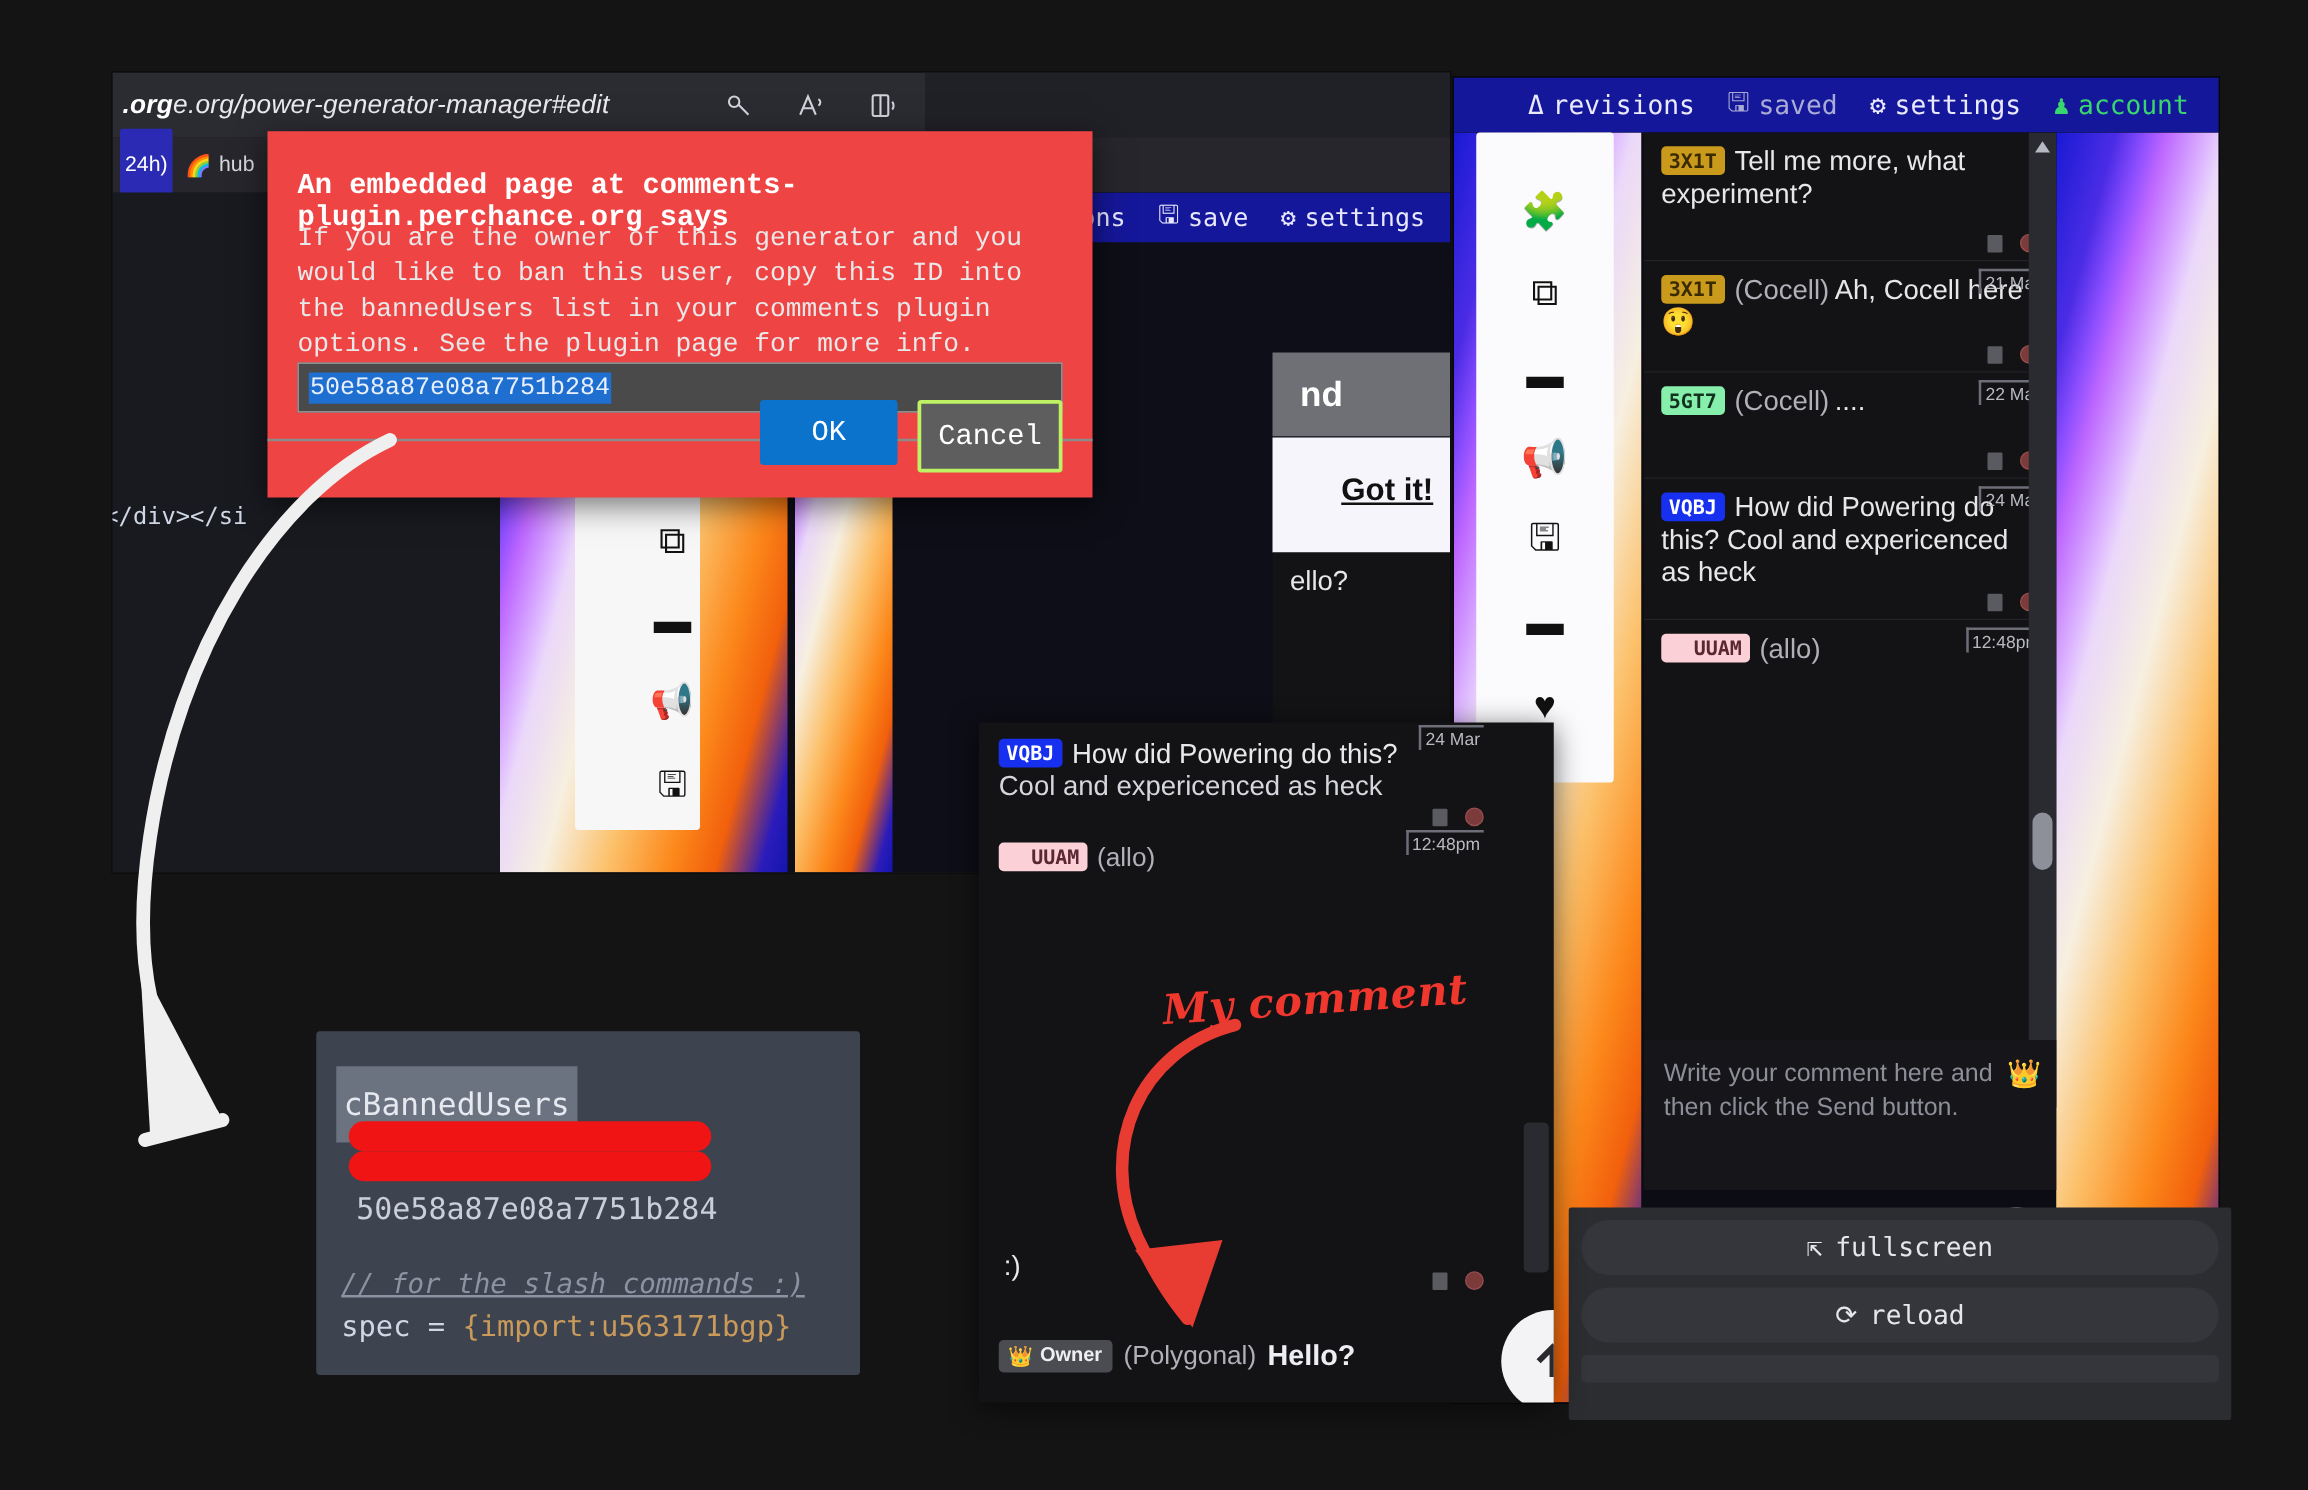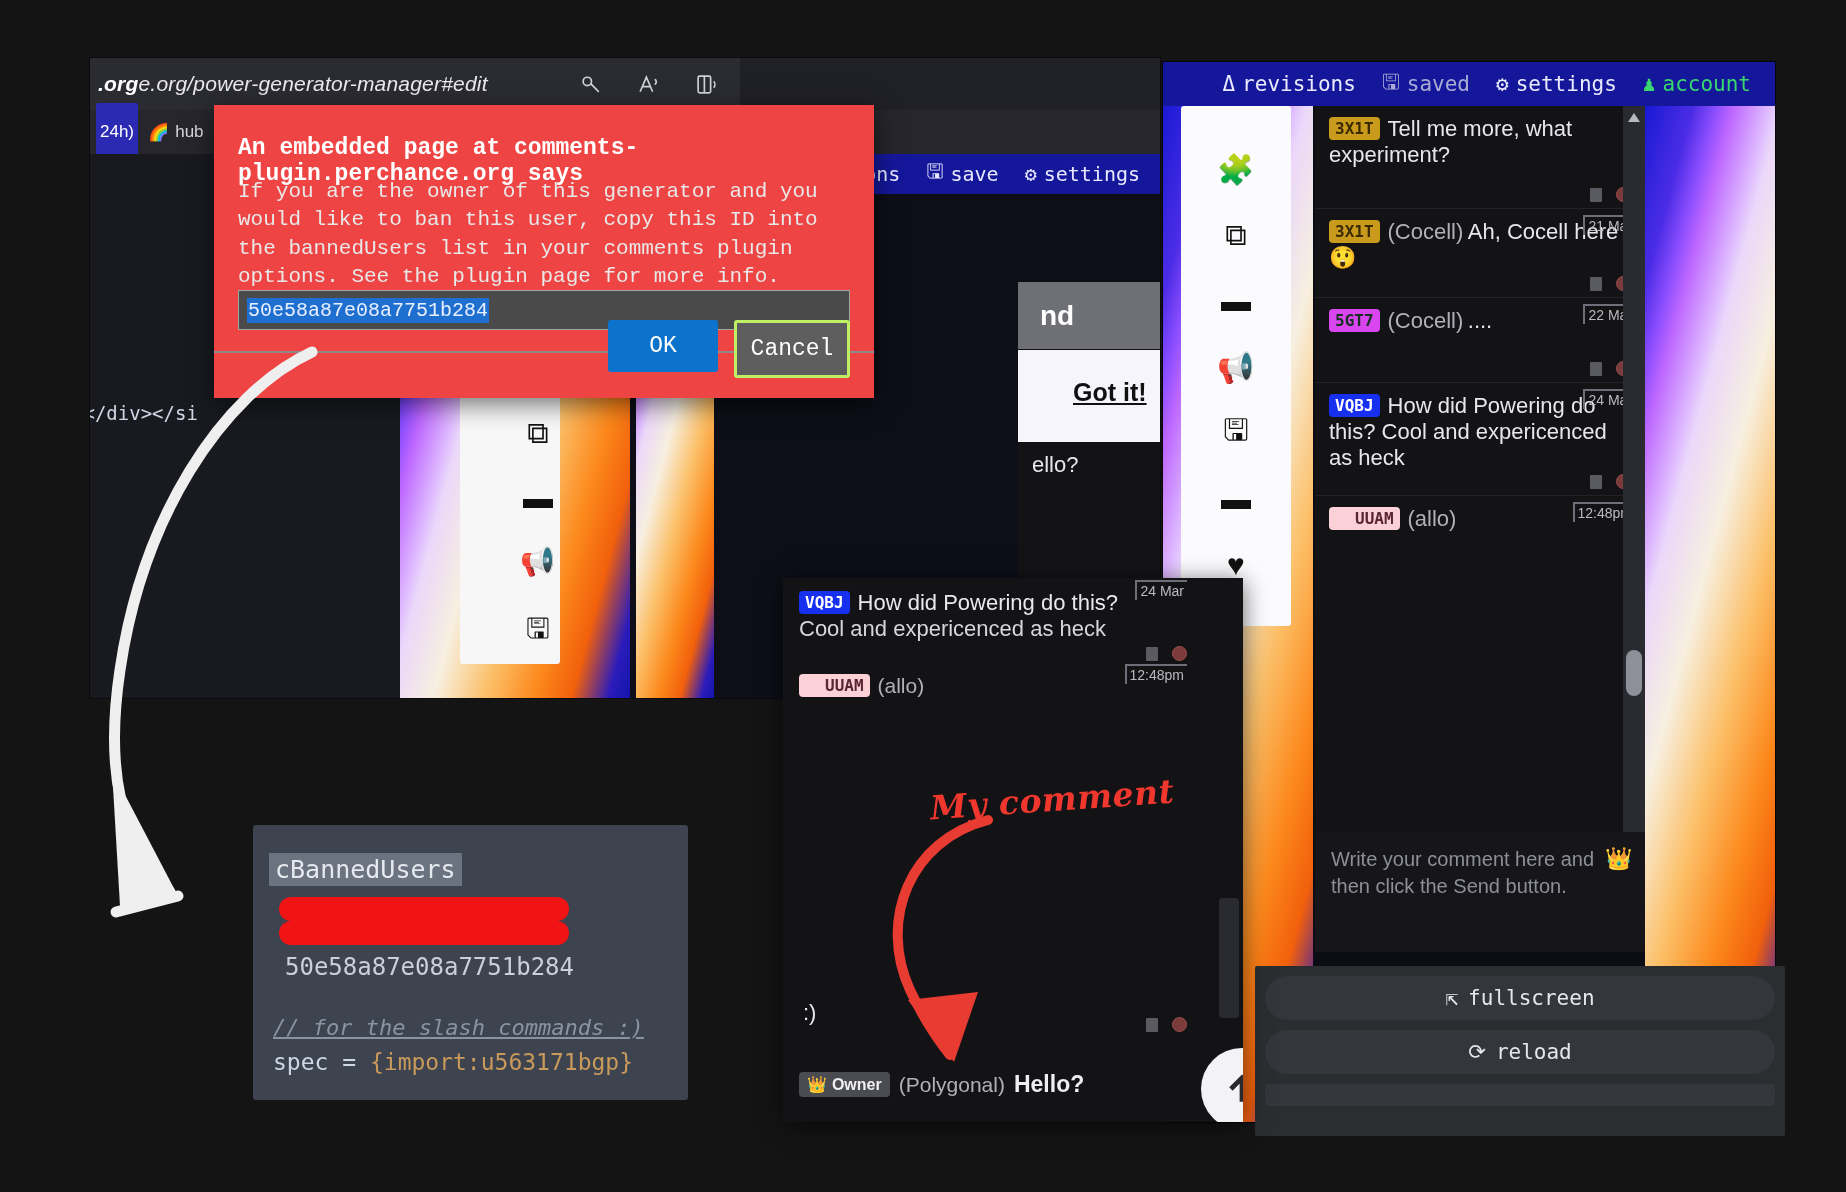--- a/index.html
+++ b/index.html
@@ -117,21 +117,21 @@
     position:absolute;right:10px;top:6px;color:#b9bac0;font-size:14px;
     border-left:2px solid #6d6e77;border-top:2px solid #6d6e77;padding:1px 3px;
   }
   .act{position:absolute;right:14px;bottom:6px;display:flex;gap:14px;align-items:center;}
   .dot-red{width:13px;height:13px;border-radius:50%;background:#7c3b3b;border:1px solid #9a4e4e;}
   .trash{width:12px;height:14px;background:#5a5b61;border-radius:1px;}
   .uid{
     display:inline-block;font-family:"DejaVu Sans Mono", monospace;font-size:16px;font-weight:700;
     padding:2px 6px;border-radius:4px;margin-right:8px;vertical-align:2px;
   }
-  .u-green{background:#d946ef;color:#12321f;}
+  .u-green{background:#86efac;color:#12321f;}
   .u-gold{background:#c99a1c;color:#3a2a00;}
   .u-blue{background:#1730f0;color:#fff;}
   .u-pink{background:#fbd0d6;color:#5b2731;padding-left:26px;}
   .readmore{
     display:inline-block;border:1px solid #9a9ba2;color:#d9dade;border-radius:4px;
     padding:6px 14px;font-size:19px;background:transparent;
   }
   #addcomment{
     position:absolute;left:618px;bottom:0px;width:420px;height:96px;background:#1c1d22;
     color:#7f8189;font-size:26px;display:flex;align-items:flex-start;padding:12px 18px;box-sizing:border-box;
@@ -561,21 +561,21 @@
       <span style="color:#eceef2;font-size:23px;font-weight:700;">Hello?</span>
     </div>
     <div id="cp-arrow-up">
       <svg viewBox="0 0 24 24">
           <path d="M12 20V5M5 12l7-7 7 7"></path>
         </svg>
     </div>
   </div>
 
   <div style="position:absolute;left:253px;top:825px;width:435px;height:275px;background:#3d434f;border-radius:3px;overflow:hidden;font-family:'DejaVu Sans Mono', monospace;">
-    <div style="position:absolute;left:16px;top:28px;background:#6b7280;color:#e6e9ef;font-size:25px;padding:2px 6px;">cBannedUsers</div>
+    <div style="position:absolute;left:16px;top:28px;background:#6b7280;color:#e6e9ef;font-size:25px;padding:16px 6px;">cBannedUsers</div>
     <div style="position:absolute;left:26px;top:72px;width:290px;height:24px;background:#f01414;border-radius:12px;"></div>
     <div style="position:absolute;left:26px;top:96px;width:290px;height:24px;background:#f01414;border-radius:12px;"></div>
     <div style="position:absolute;left:32px;top:128px;color:#c9cfdb;font-size:24px;">50e58a87e08a7751b284</div>
     <div style="position:absolute;left:20px;top:190px;color:#8b93a3;font-size:22px;font-style:italic;text-decoration:underline;">// for the slash commands :)</div>
     <div style="position:absolute;left:20px;top:224px;color:#cfd6e4;font-size:23px;white-space:nowrap;">
       <span>spec = </span><span style="color:#c99a5a;">{import:u563171bgp}</span>
     </div>
   </div>
 
   <svg class="ann" style="left:50px;top:340px;width:330px;height:620px;" viewBox="0 0 330 620">

